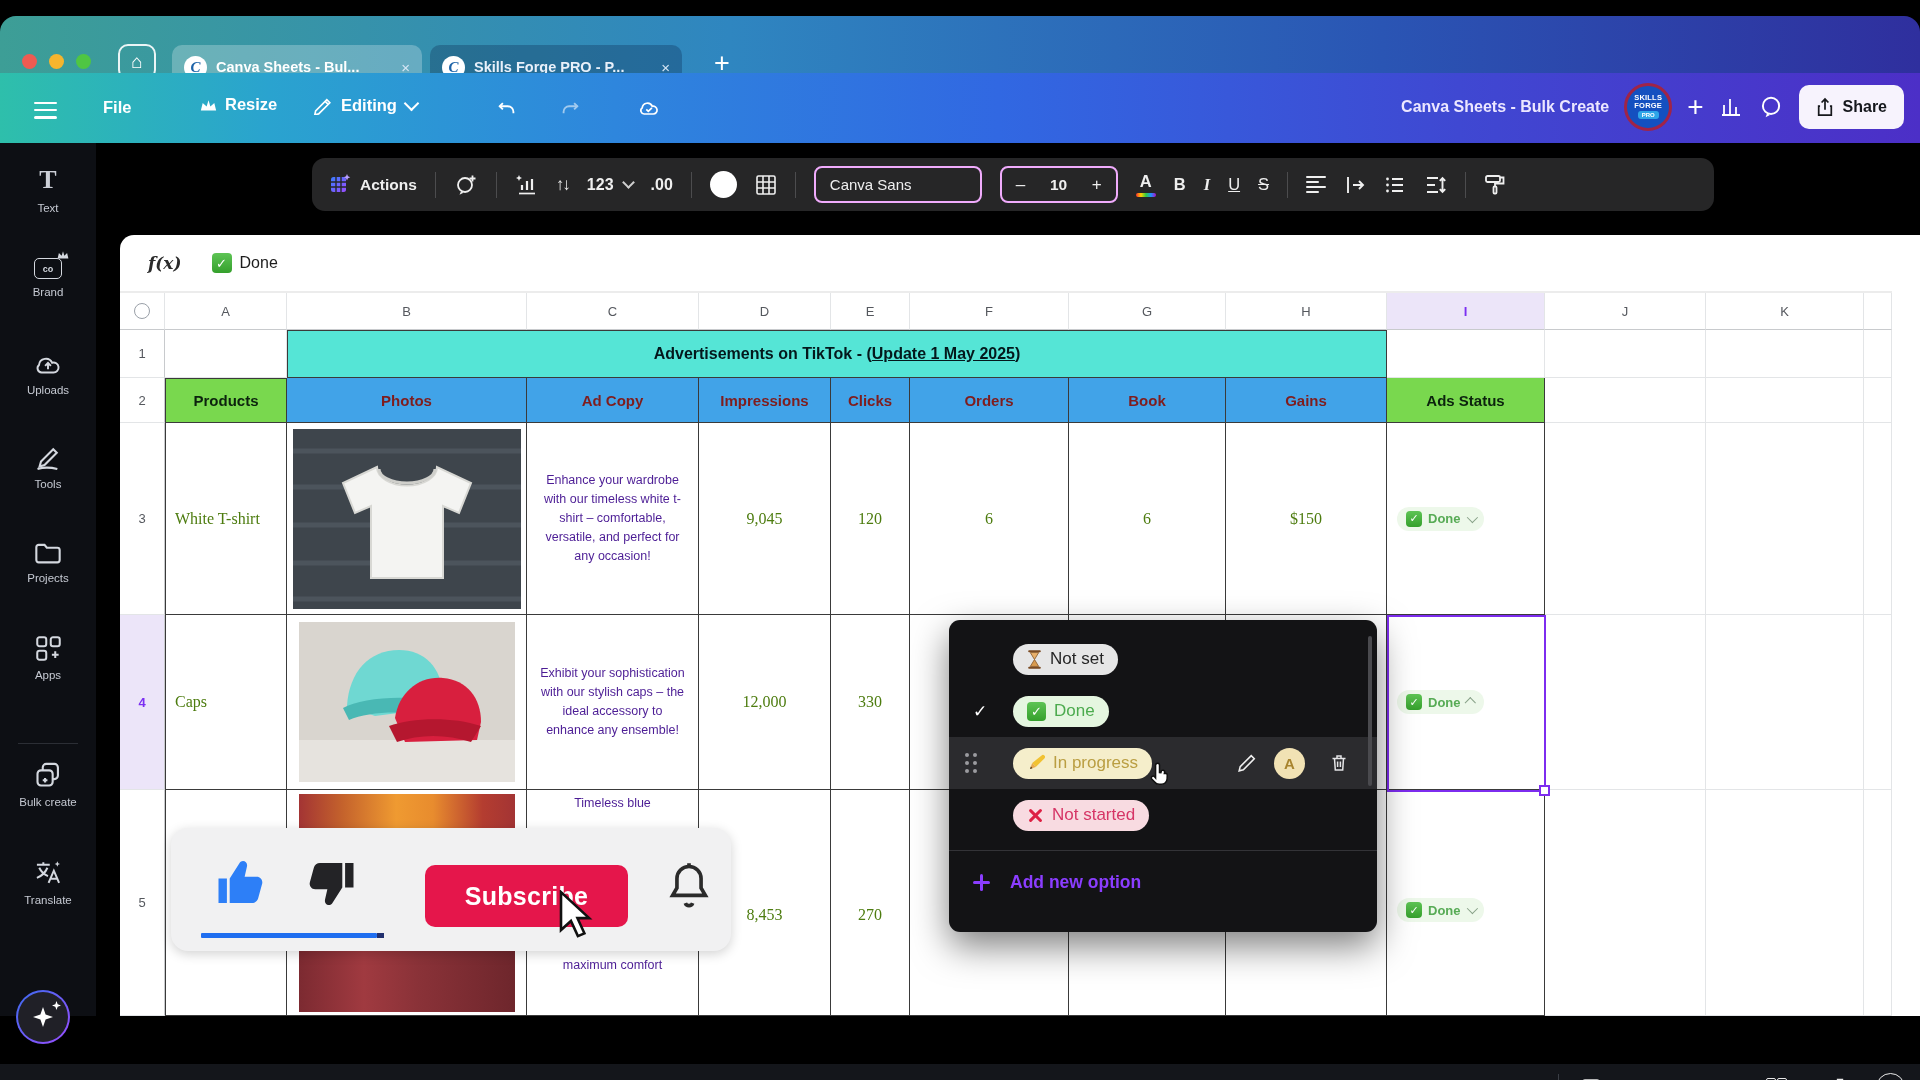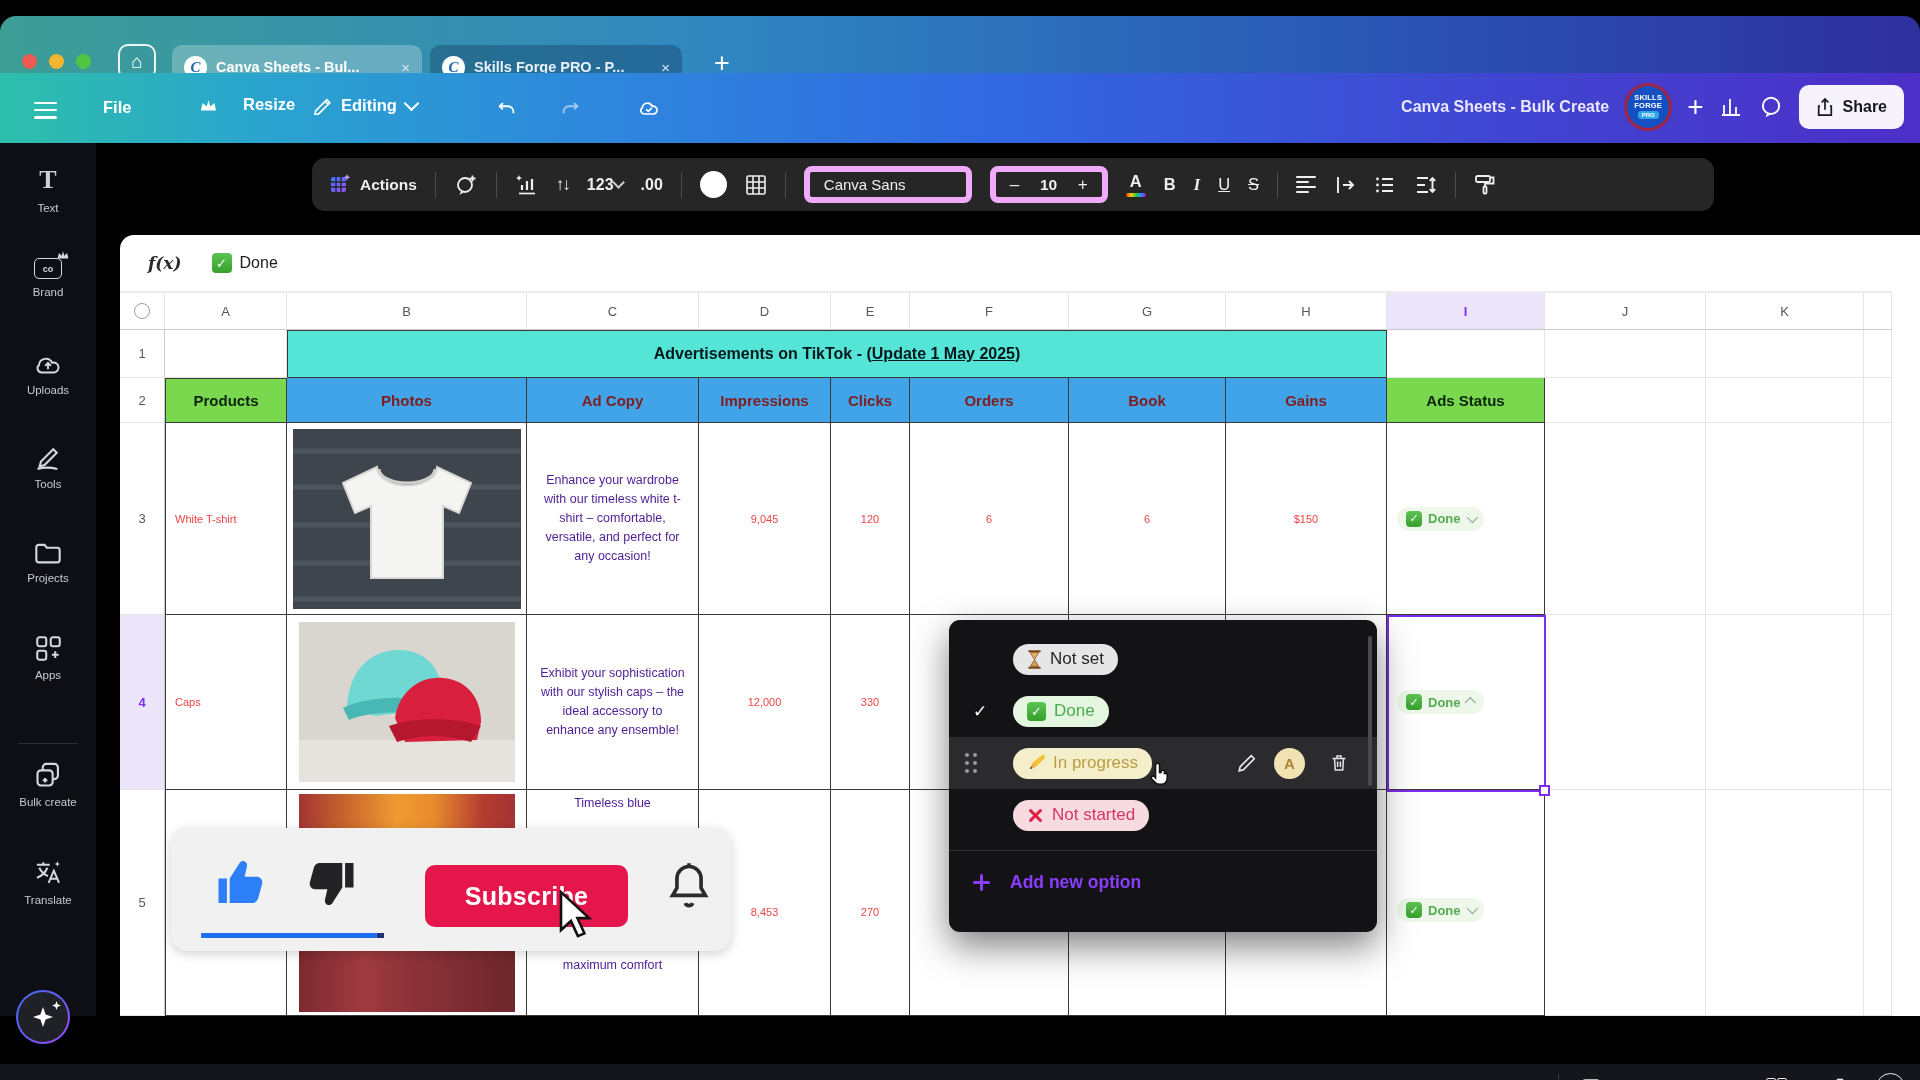--- a/index.html
+++ b/index.html
@@ -37,21 +37,21 @@
   .avatar .pro{margin-top:2px;background:#2ea5e8;color:#fff;font-size:6px;font-weight:800;padding:1px 4px;border-radius:3px;}
   .icon-btn{color:#fff;display:flex;align-items:center;justify-content:center;}
   .share-btn{background:#f7f3fd;border-radius:10px;height:44px;padding:0 17px;display:flex;align-items:center;gap:9px;
     color:#15171c;font-size:16px;font-weight:700;}
 
   
   .toolbar{left:312px;top:158px;width:1402px;height:53px;background:#262627;border-radius:13px;
     display:flex;align-items:center;padding:0 18px;gap:18px;color:#efefef;box-shadow:0 6px 18px rgba(0,0,0,.55);}
   .tb-div{width:1px;height:26px;background:#4c4c4e;flex:none;}
   .tb-label{font-size:15.5px;font-weight:600;}
-  .tb-box{border:6px solid #f0abfc;border-radius:8px;height:37px;display:flex;align-items:center;box-sizing:border-box;}
+  .tb-box{border:2px solid #f0abfc;border-radius:8px;height:37px;display:flex;align-items:center;box-sizing:border-box;}
   .fmt-letter{font-size:16.5px;font-weight:700;}
   .rainbow{width:20px;height:4px;border-radius:2px;margin-top:2px;
     background:linear-gradient(90deg,#ff2d2d,#ffd000,#2ecc40,#1e90ff,#b10dc9);}
   .ali{display:block;height:2.2px;background:#efefef;border-radius:1px;margin:2.6px 0;}
   .sparkle{clip-path:polygon(50% 0,63% 37%,100% 50%,63% 63%,50% 100%,37% 63%,0 50%,37% 37%);background:#fff;}
 
   
   .canvas{left:120px;top:235px;width:1896px;height:781px;background:#fff;border-radius:14px 14px 0 0;overflow:hidden;}
   .formula-bar{top:0;left:0;width:1772px;height:58px;border-bottom:2px solid #ececec;display:flex;align-items:center;}
   .fx{font-family:"DejaVu Serif","Liberation Serif",serif;font-style:italic;font-weight:700;font-size:17px;color:#2b2b2b;margin-left:28px;}
@@ -62,21 +62,21 @@
     grid-template-rows:37px 48px 45px 192px 175px 226px;}
   .cell{display:flex;align-items:center;justify-content:center;box-sizing:border-box;background:#fff;}
   .lt{border-right:1px solid #e3e5e7;border-bottom:1px solid #e3e5e7;}
   .colh{border-right:1px solid #e3e5e7;border-bottom:1px solid #c8cacd;color:#55585e;font-size:13px;}
   .numc{border-right:1px solid #c8cacd;border-bottom:1px solid #e3e5e7;color:#55585e;font-size:13px;}
   .tb-cell{border-right:1.6px solid #3a3a3a;border-bottom:1.6px solid #3a3a3a;}
   .bl{border-left:1.6px solid #3a3a3a;} .bt{border-top:1.6px solid #3a3a3a;}
   .title-cell{background:#55e5d6;font-weight:700;font-size:16px;color:#04181c;}
   .hdr-green{background:#79d84e;font-weight:700;font-size:15px;color:#0c230e;}
   .hdr-blue{background:#41a3e8;font-weight:700;font-size:15px;color:#7f1d1d;}
-  .val{font-size:11px;color:#ef4444;}
+  .val{font-size:16px;color:#4d7c0f;font-family:Liberation Serif, serif;}
   .adcopy{font-size:12.5px;line-height:1.52;text-align:center;padding:6px 13px;color:#4c1d95;}
   .sel-colh{background:#ece5f9 !important;color:#7b2ff2 !important;font-weight:700;}
   .sel-numc{background:#ece5f9 !important;color:#7b2ff2 !important;font-weight:700;}
   .badge{display:inline-flex;align-items:center;gap:6px;background:#edf8ea;border-radius:14px;padding:4px 9px;}
   .badge .t{font-size:13px;color:#57ab55;font-weight:600;}
   .chev{width:7px;height:7px;border-right:1.7px solid #87a087;border-bottom:1.7px solid #87a087;}
   .chev.down{transform:rotate(45deg) translateY(-2px);}
   .chev.up{transform:rotate(225deg) translateY(-1px);}
   .selection{left:1267px;top:380px;width:159px;height:177px;border:2.5px solid #7d2cef;z-index:20;}
   .handle{right:-6px;bottom:-6px;width:11px;height:11px;background:#fff;border:2px solid #7d2cef;}
@@ -153,21 +153,21 @@
   <div class="abs newtab">+</div>
 </div>
 
 <div class="abs app-header">
   <div class="abs ham" style="left:34px;top:24px">
       <span></span>
       <span></span>
       <span></span>
     </div>
   <div class="abs hdr-label" style="left:103px;top:25px">File</div>
-  <div class="abs flex" style="left:200px;top:22px;gap:26px">
+  <div class="abs flex" style="left:200px;top:22px;gap:8px">
     <svg width="17" height="14" viewBox="0 0 20 15">
         <path d="M1 14l2.2-9 4.6 4.4L10 2l2.2 7.4L16.8 5 19 14z" fill="#fff"></path>
       </svg>
     <span class="hdr-label">Resize</span>
   </div>
   <div class="abs flex" style="left:312px;top:22px;gap:9px">
     <svg width="20" height="20" viewBox="0 0 22 22" fill="none" stroke="#fff" stroke-width="1.8">
         <path d="M4 17.5l-.9 4.2 4.2-.9L19.6 8.5l-3.3-3.3L4 17.5z"></path>
         <path d="M14.5 7l3 3"></path>
       </svg>
@@ -246,21 +246,21 @@
   </span>
   <span class="tb-div"></span>
   <span>
     <svg width="23" height="23" viewBox="0 0 23 23">
         <path d="M7 17v-5M12 17V8M17 17V6" stroke="#efefef" stroke-width="2.2"></path>
         <path d="M4 20.5h16" stroke="#efefef" stroke-width="1.7"></path>
         <path d="M4 2l.9 2.1L7 5l-2.1.9L4 8l-.9-2.1L1 5l2.1-.9z" fill="#efefef"></path>
       </svg>
   </span>
   <span style="font-size:17px;letter-spacing:-2px">↑↓</span>
-  <span class="flex" style="gap:0">
+  <span class="flex" style="gap:10px">
     <span style="font-size:16px;font-weight:600">123</span>
     <span class="caret" style="width:7px;height:7px;border-color:#cfcfcf"></span>
   </span>
   <span style="font-size:16px;font-weight:600">.00</span>
   <span class="tb-div"></span>
   <span style="width:27px;height:27px;border-radius:50%;background:#fff"></span>
   <span>
     <svg width="22" height="22" viewBox="0 0 22 22" fill="none" stroke="#efefef" stroke-width="1.6">
         <rect x="2" y="2" width="18" height="18" rx="1.5"></rect>
         <path d="M2 8h18M2 14h18M8 2v18M14 2v18"></path>

